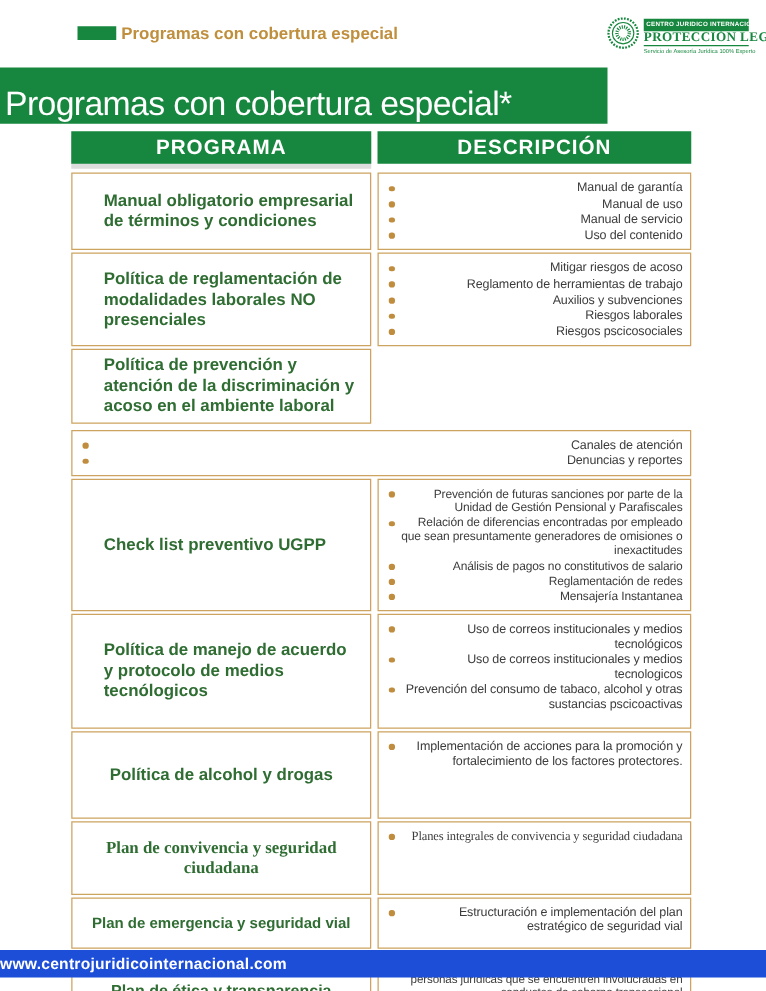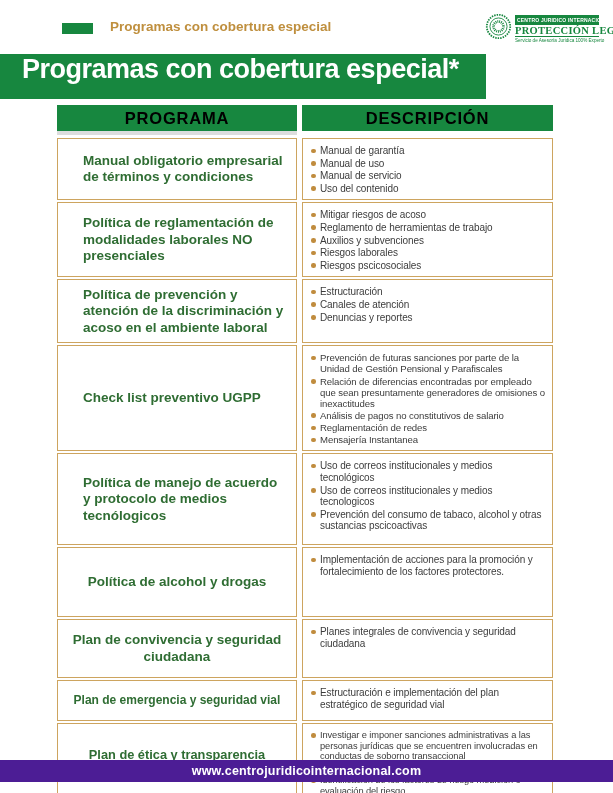--- a/index.html
+++ b/index.html
@@ -1,71 +1,71 @@
 <!DOCTYPE html>
 <html><head>
 <meta charset="utf-8">
 <style>
   * { margin:0; padding:0; box-sizing:border-box; }
   body { background:#ffffff; font-family:"Liberation Sans", sans-serif; }
   .page { position:relative; width:613px; height:793px; background:#ffffff; overflow:hidden; }
 
   
-  .tag { position:absolute; top:19px; left:62px; display:flex; align-items:flex-end; gap:17px; }
+  .tag { position:absolute; top:19px; left:62px; display:flex; align-items:center; gap:4px; }
   .tag-swatch { width:31px; height:11px; background:#17873f; }
   .tag-label { color:#bf8f3e; font-weight:bold; font-size:13.5px; }
 
   
   .logo { position:absolute; top:13px; right:14px; display:flex; align-items:center; gap:3px; }
   .logo-text { width:84px; }
   .org-bar { background:#17873f; color:#ffffff; font-size:5px; font-weight:bold; letter-spacing:.2px; padding:2px 2px; white-space:nowrap; }
   .brand { font-family:"Liberation Serif", serif; color:#17873f; font-weight:bold; font-size:10.5px; letter-spacing:.3px; border-bottom:1px solid #17873f; white-space:nowrap; }
   .tagline { font-size:4.6px; color:#17873f; white-space:nowrap; padding-top:1px; }
 
   
   .banner { position:absolute; top:54px; left:0; width:486px; height:45px; background:#17873f;
-            color:#ffffff; display:flex; align-items:flex-start; padding-left:22px;
-            font-size:27px; font-weight:bold; letter-spacing:-0.5px; }
+            color:#ffffff; display:flex; align-items:flex-end; padding-left:4px;
+            font-size:27px; font-weight:normal; letter-spacing:-0.5px; }
 
   
   .table-wrap { position:absolute; top:105px; left:57px; width:496px; }
   .thead { display:flex; gap:5px; margin-bottom:7px; }
-  .th { background:#17873f; color:#000000; font-weight:bold; font-size:16.5px; letter-spacing:.8px;
+  .th { background:#17873f; color:#ffffff; font-weight:bold; font-size:16.5px; letter-spacing:.8px;
         height:26px; display:flex; align-items:center; justify-content:center; }
   .th-program { width:240px; box-shadow:0 4px 0 #dddddd; }
   .th-desc { flex:1; }
 
   .t-row { display:flex; gap:5px; margin-bottom:2px; }
   .cell { border:1.5px solid #cda45f; }
   .p-cell { width:240px; display:flex; align-items:center; color:#2f6d33; font-weight:bold;
             font-size:13.5px; line-height:1.22; padding:4px 8px 4px 25px; }
   .d-cell { flex:1; padding:5px 6px 4px 6px; }
   .d-cell ul { list-style:none; font-size:10px; line-height:1.16; color:#3c3c3c; letter-spacing:-0.1px; }
-  .d-cell li { position:relative; padding-left:11px; margin:1px 0; }
+  .d-cell li { position:relative; padding-left:11px; margin:1px 0;text-align:right; }
   .d-cell li::before { content:''; position:absolute; left:2px; top:3.5px; width:4.5px; height:4.5px;
                        border-radius:50%; background:#c08c3e; }
 
   .t-row:nth-child(1){ min-height:62px; }
   .t-row:nth-child(2){ min-height:68px; }
-  .t-row:nth-child(3){ min-height:64px; }
+  .t-row:nth-child(3){ min-height:64px;flex-direction:column; }
   .t-row:nth-child(4){ min-height:99px; }
   .t-row:nth-child(4) .d-cell ul { font-size:9.6px; }
   .t-row:nth-child(5){ min-height:92px; }
   .t-row:nth-child(6){ min-height:70px; }
-  .t-row:nth-child(7){ min-height:34px; }
+  .t-row:nth-child(7){ min-height:34px;font-family:Liberation Serif, serif; }
   .t-row:nth-child(8){ min-height:31px; }
   .t-row:nth-child(8) .p-cell { font-size:12px; }
   .t-row:nth-child(9){ min-height:62px; }
   .t-row:nth-child(9) .p-cell { font-size:12.8px; }
   .t-row:nth-child(9) .d-cell ul { font-size:9.3px; }
   .t-row:nth-child(n+6) .p-cell { justify-content:center; text-align:center; padding:12px 6px; }
 
   
-  .footer { position:absolute; top:760px; left:0; width:613px; height:22px; background:#4c1d95;
-            color:#ffffff; display:flex; align-items:center; justify-content:center; }
+  .footer { position:absolute; top:760px; left:0; width:613px; height:22px; background:#1d4ed8;
+            color:#ffffff; display:flex; align-items:center; }
   .footer a { color:#ffffff; text-decoration:none; font-size:12.5px; font-weight:bold; letter-spacing:.2px; }
 </style>
 </head>
 <body>
 
 <div class="page">
 
   <div class="tag">
     <span class="tag-swatch"></span>
     <span class="tag-label">Programas con cobertura especial</span>
@@ -118,21 +118,20 @@
               <li>Riesgos laborales</li>
               <li>Riesgos pscicosociales</li>
             </ul>
     </div>
   </div>
 
   <div class="t-row">
     <div class="cell p-cell">Política de prevención y atención de la discriminación y acoso en el ambiente laboral</div>
     <div class="cell d-cell">
       <ul>
-              <li>Estructuración</li>
               <li>Canales de atención</li>
               <li>Denuncias y reportes</li>
             </ul>
     </div>
   </div>
 
   <div class="t-row">
     <div class="cell p-cell">Check list preventivo UGPP</div>
     <div class="cell d-cell">
       <ul>

